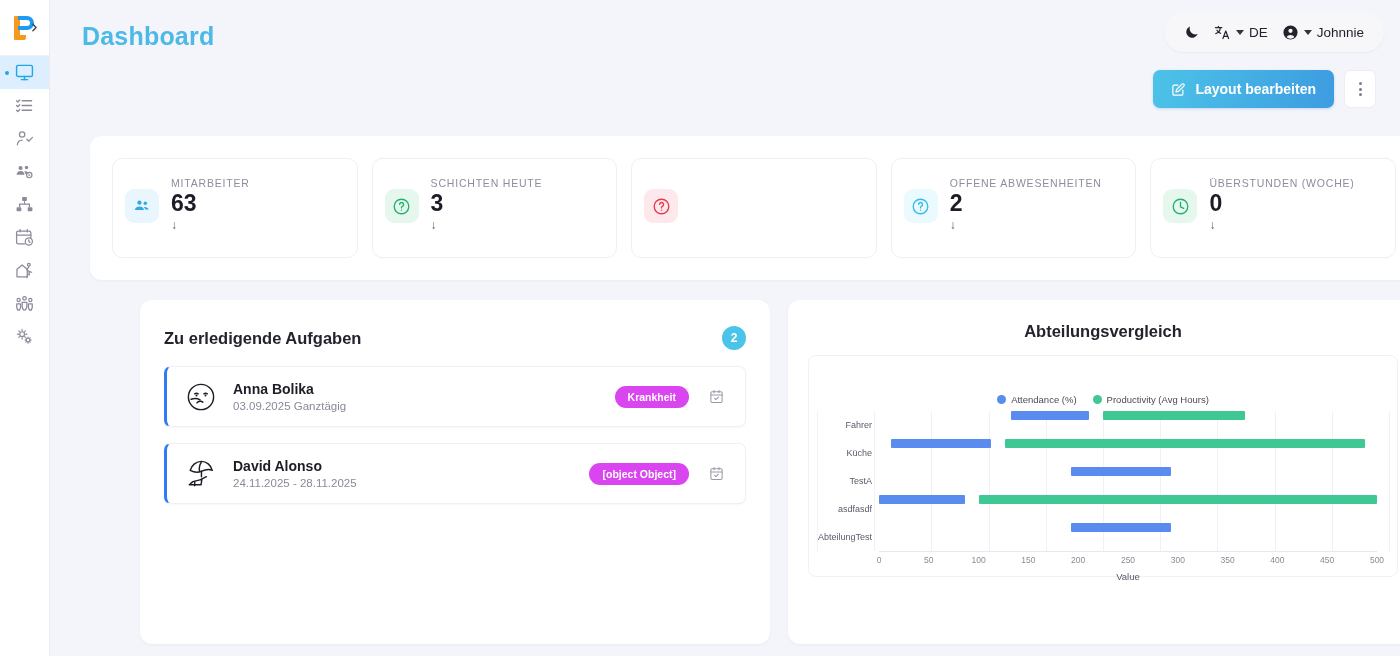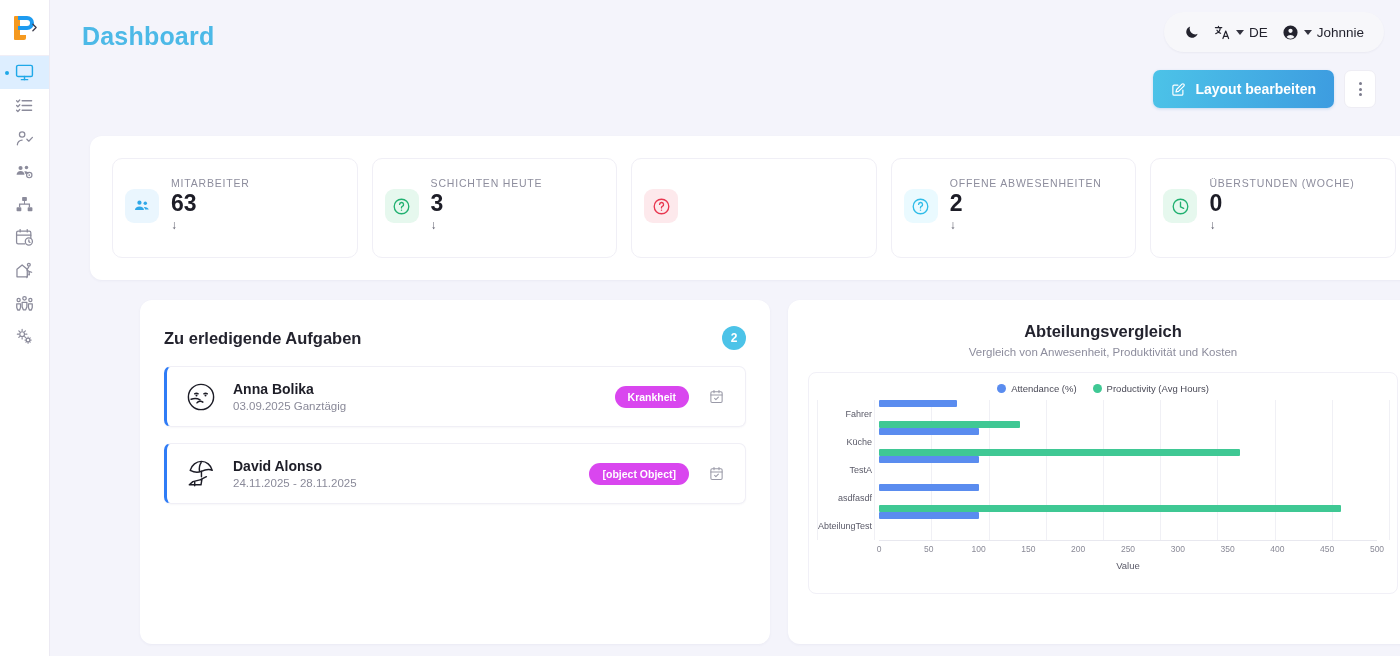--- a/index.html
+++ b/index.html
@@ -163,26 +163,26 @@
   }
   .chart-title { text-align: center; font-size: 16.5px; font-weight: 700; color: #23232e; }
   .chart-sub { text-align: center; font-size: 11.5px; color: #8d8d9d; margin-top: 5px; }
   .chart-box {
     margin-top: 14px; border: 1px solid #f1f0f7; border-radius: 8px;
     height: 222px; padding: 10px 8px 6px; position: relative;
   }
   .chart-legend {
     display: flex; justify-content: center; gap: 16px; font-size: 9.5px; color: #4a4a57;
   }
-  .lg { display: flex; align-items: center; gap: 5px; }
+  .lg { display: flex; align-items: center; gap: 5px; margin-top: 28px; }
   .lg i { width: 9px; height: 9px; border-radius: 50%; display: block; }
 
   .plot { position: relative; margin-top: 6px; height: 140px; padding-left: 62px; padding-right: 12px; }
   .grid-line { position: absolute; top: 0; bottom: 0; width: 1px; background: #f0f0f5; }
-  .cat-row { position: relative; height: 28px; display: flex; flex-direction: column; justify-content: center; gap: 14px; }
+  .cat-row { position: relative; height: 28px; display: flex; justify-content: center; gap: 14px; }
   .cat-label {
     position: absolute; right: 100%; margin-right: 7px; top: 50%;
     transform: translateY(-50%); font-size: 9px; color: #5a5a68; white-space: nowrap;
   }
   .bar { height: 9px; border-radius: 1px; }
   .bar.blue { background: #5a8cef; }
   .bar.green { background: #3fc894; }
 
   .axis {
     position: relative; margin-left: 62px; margin-right: 12px;
@@ -461,21 +461,20 @@
               <line x1="8" y1="2.5" x2="8" y2="6"></line>
               <line x1="16" y1="2.5" x2="16" y2="6"></line>
               <polyline points="9 15 11 17 15 13"></polyline>
             </svg>
         </div>
       </div>
     </section>
 
     <section class="panel chart-panel">
       <div class="chart-title">Abteilungsvergleich</div>
-      <div class="chart-sub">Vergleich von Anwesenheit, Produktivität und Kosten</div>
 
       <div class="chart-box">
         <div class="chart-legend">
           <div class="lg">
             <i style="background:#5a8cef"></i>
             <span>Attendance (%)</span>
           </div>
           <div class="lg">
             <i style="background:#3fc894"></i>
             <span>Productivity (Avg Hours)</span>

